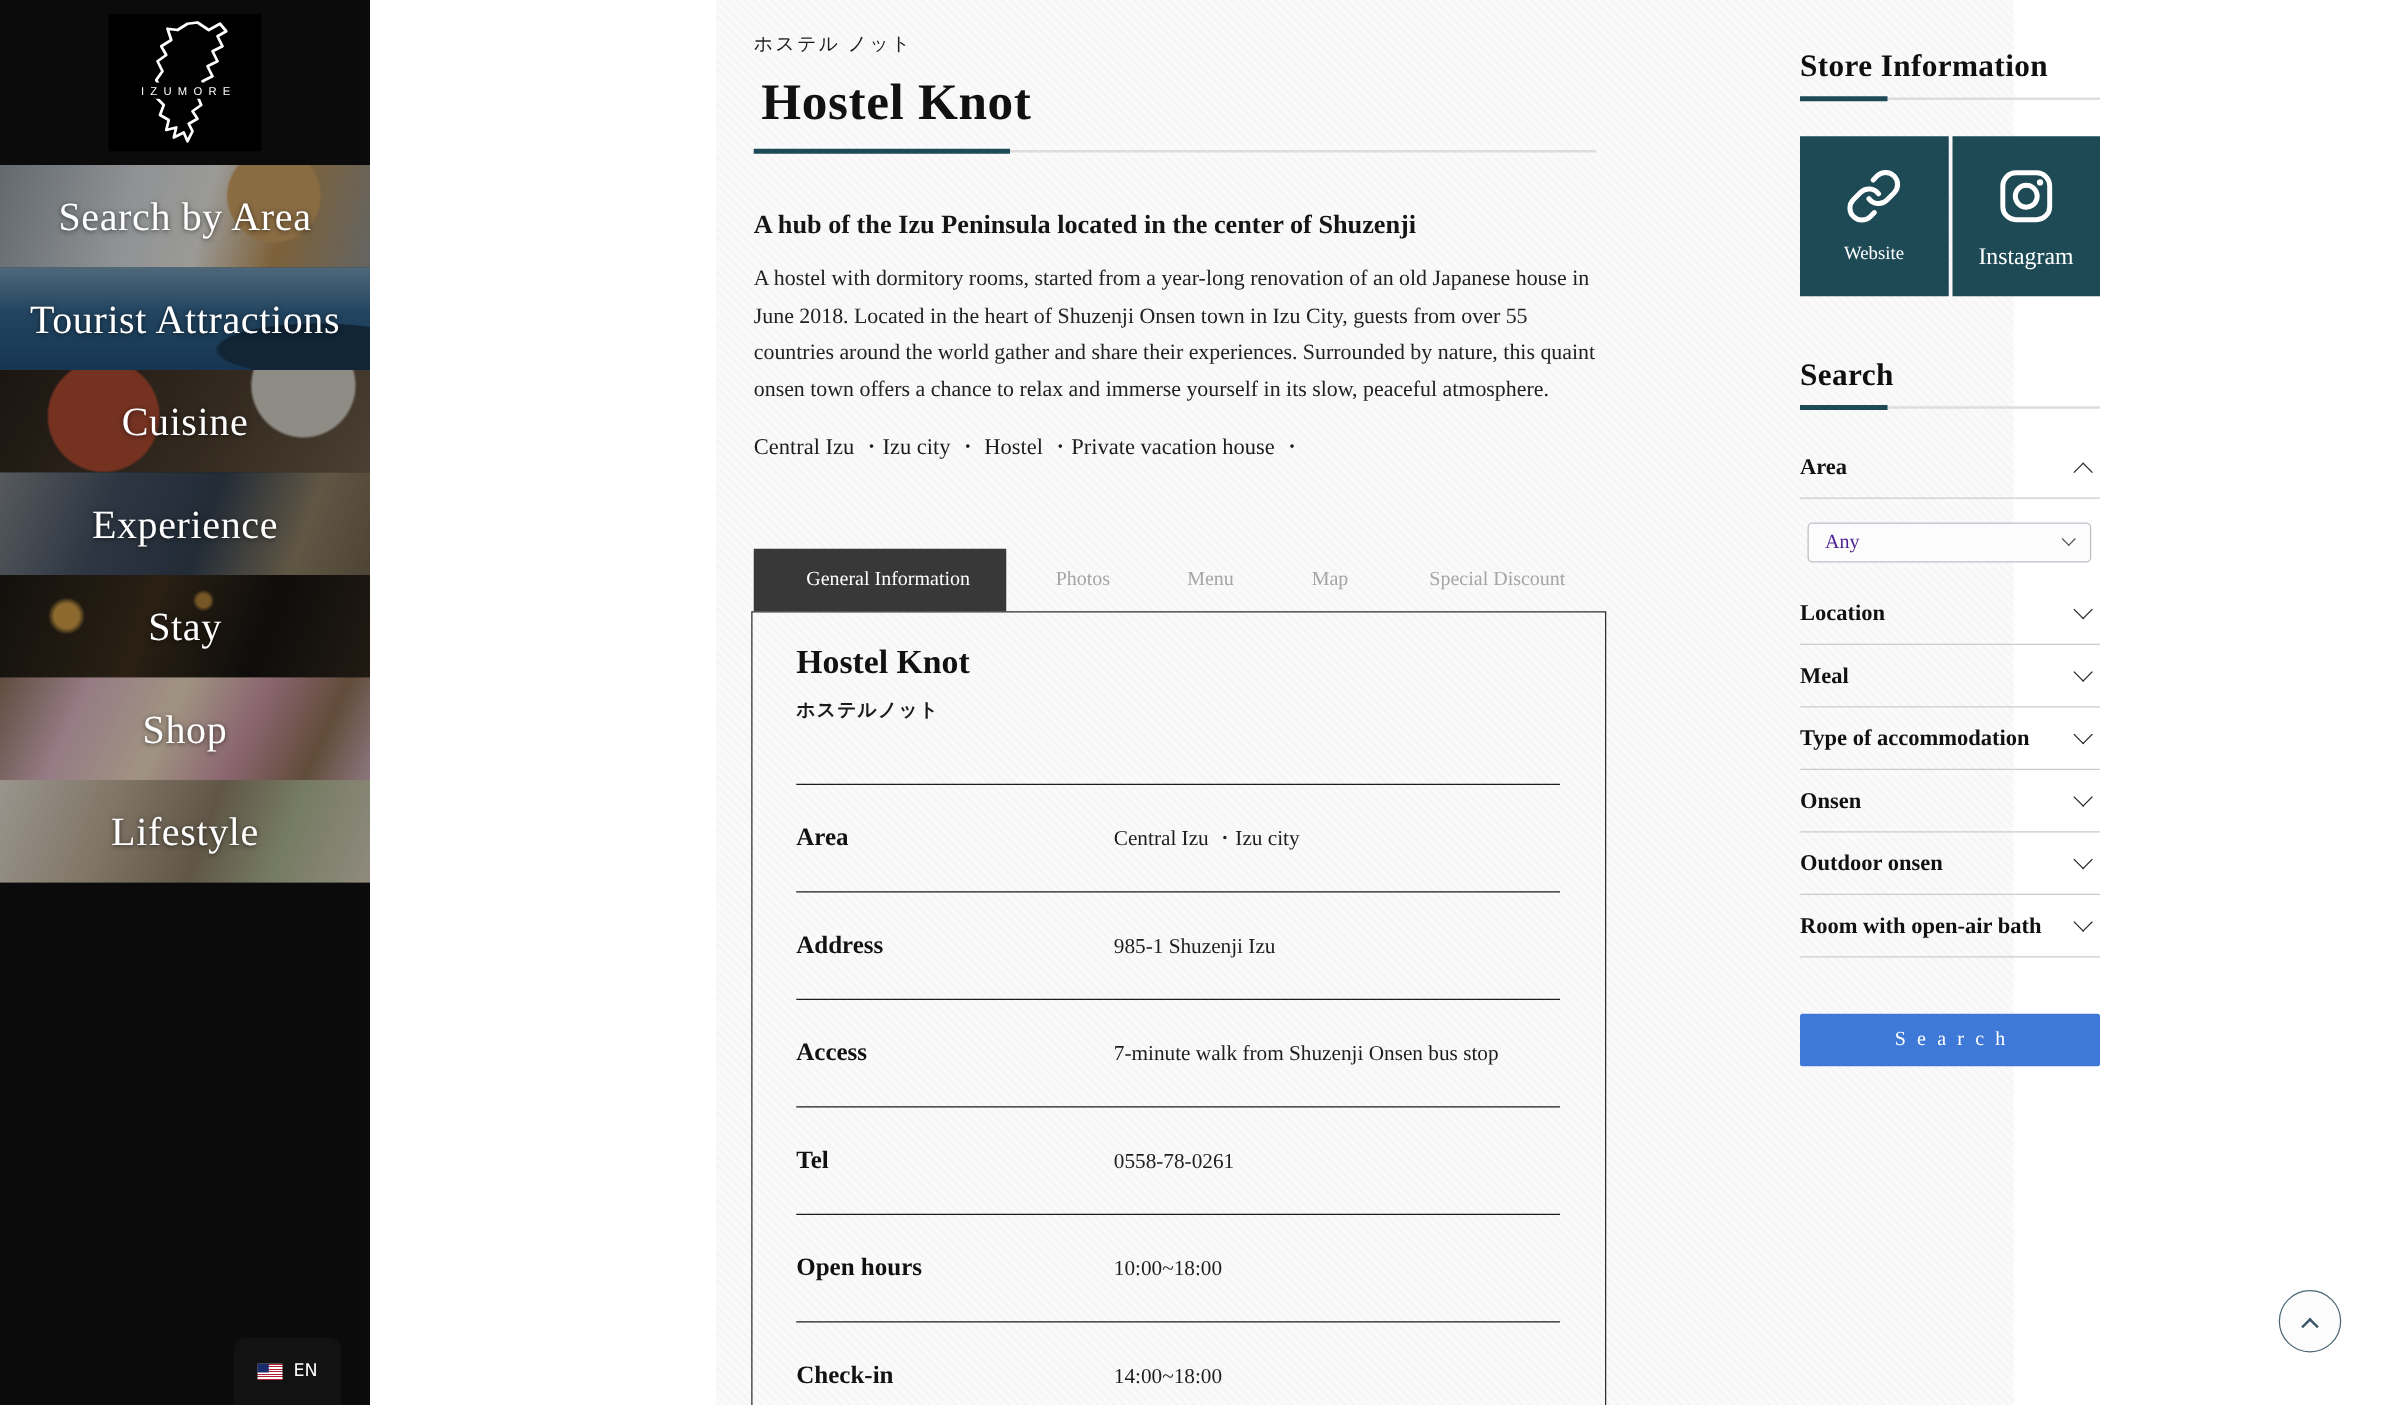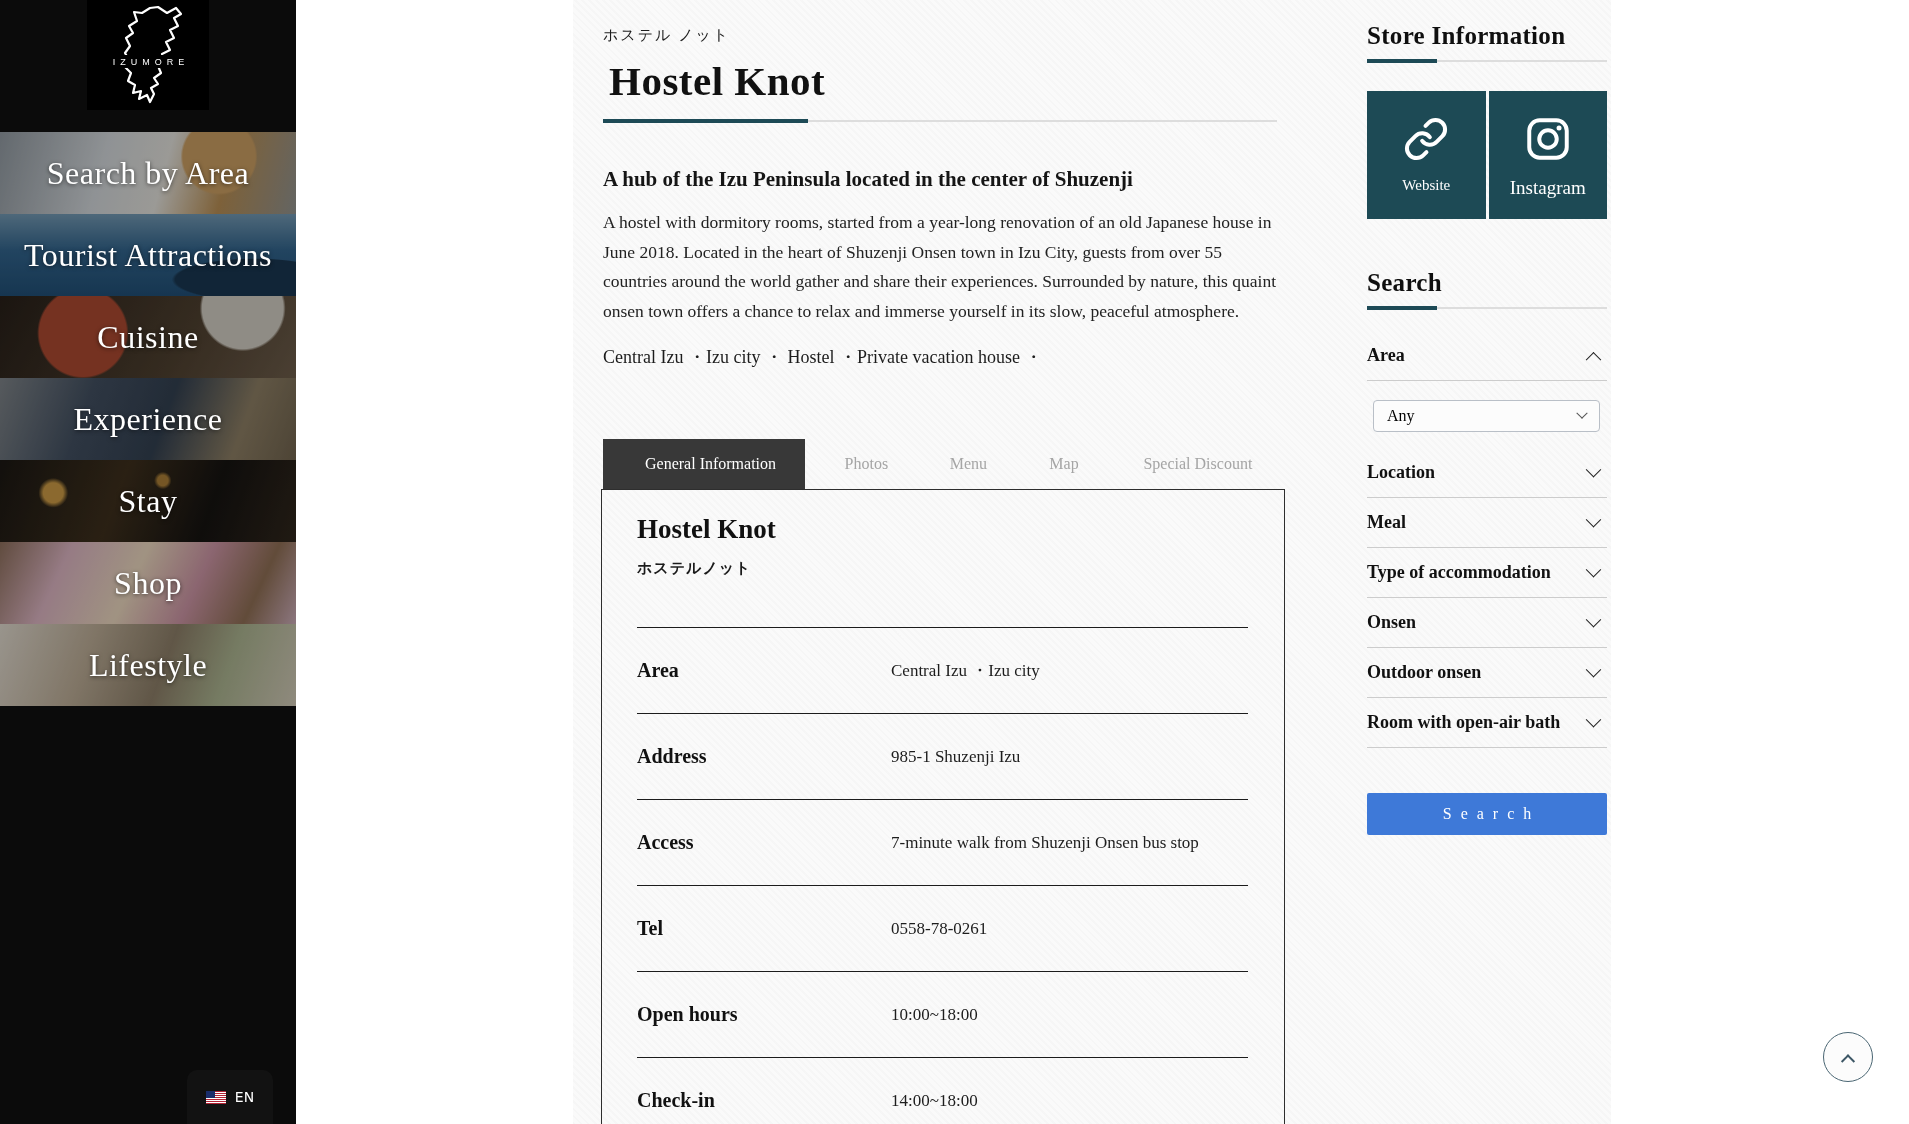--- a/index.html
+++ b/index.html
@@ -8,21 +8,21 @@
   #page { position:relative; width:1909px; height:1124px; overflow:hidden; }
 
   
   .content-band { position:absolute; left:573px; top:0; width:1038px; height:1124px;
     background:
       repeating-linear-gradient(45deg, rgba(0,0,0,0.016) 0 2px, rgba(0,0,0,0) 2px 5px),
       #fafafa; }
 
   
   .sidebar { position:absolute; left:0; top:0; width:296px; height:1124px; background:#0b0b0b; }
-  .logo-wrap { height:132px; display:flex; align-items:flex-start; justify-content:center; }
+  .logo-wrap { height:132px; display:flex; align-items:center; justify-content:center; }
   .logo-box { width:122px; height:110px; background:#000; display:flex; align-items:center; justify-content:center; }
   .menu { display:flex; flex-direction:column; }
   .menu-item { position:relative; height:82px; display:flex; align-items:center; justify-content:center; cursor:pointer; }
   .menu-item::after { content:""; position:absolute; inset:0; background:rgba(10,12,16,0.32); }
   .menu-item span { position:relative; z-index:2; color:#fff; font-size:32px; letter-spacing:0.5px;
                     text-shadow:0 1px 4px rgba(0,0,0,0.6); }
   .mi-area { background:
       radial-gradient(circle at 74% 30%, #c89a5c 0 16%, rgba(0,0,0,0) 17%),
       linear-gradient(105deg, #8e959b 0%, #cfd2d4 35%, #e0ddd6 55%, #b58a4e 75%, #8f8f8a 100%); }
   .mi-tourist { background:
@@ -70,21 +70,21 @@
   .info-box { width:684px; margin-left:-2px; border:1px solid #2e2e2e; background:rgba(255,255,255,0.0);
     padding:24px 36px 0 35px; height:700px; }
   .info-name { font-size:27px; font-weight:700; color:#111; }
   .info-name-jp { font-size:15px; font-weight:700; margin-top:14px; letter-spacing:1px; }
   .info-rows { margin-top:49px; border-top:1px solid #1c1c1c; }
   .irow { display:flex; align-items:center; height:86px; border-bottom:1px solid #1c1c1c; }
   .irow .lbl { width:254px; font-size:20px; font-weight:700; color:#111; }
   .irow .val { flex:1; font-size:17px; color:#1d1d1d; }
 
   
-  .aside { position:absolute; left:1367px; top:0; width:240px; padding-top:22px; }
+  .aside { position:absolute; left:1440px; top:0; width:240px; padding-top:40px; }
   .aside h2 { font-size:25px; font-weight:700; color:#0f0f0f; letter-spacing:0.3px; }
   .rule2 { height:4px; margin-top:9px;
     background:
       linear-gradient(#1d4a56,#1d4a56) no-repeat 0 0 / 70px 4px,
       linear-gradient(#dddddd,#dddddd) no-repeat 0 1px / 100% 2px; }
   .store-btns { display:flex; gap:3px; margin-top:28px; }
   .store-btn { width:118.5px; height:128px; background:#1d4a55; color:#fff; display:flex; flex-direction:column;
     align-items:center; justify-content:center; gap:14px; cursor:pointer; text-align:center; }
   .store-btn .cap { font-size:15px; line-height:19px; overflow-wrap:anywhere; word-break:break-all; padding:0 14px; }
   .store-btn.insta .cap { font-size:19px;font-family:Liberation Serif, serif; }
@@ -93,21 +93,21 @@
   .filters { margin-top:21px; }
   .frow { height:50px; display:flex; align-items:center; justify-content:space-between;
     border-bottom:1px solid #cccccc; cursor:pointer; }
   .frow .flbl { font-size:18px; font-weight:700; color:#111; }
   .chev { width:11px; height:11px; border-right:1.6px solid #222; border-bottom:1.6px solid #222;
     transform:rotate(45deg) translate(-2px,-2px); margin-right:8px; }
   .chev.up { transform:rotate(-135deg) translate(-3px,-3px); }
   .select { margin:19px 0 16px 6px; width:227px; height:32px; border:1px solid #b9bfc7; border-radius:4px;
     background:#fcfcfc; display:flex; align-items:center; justify-content:space-between;
     padding:0 13px; cursor:pointer; }
-  .select .ph { color:#000000; font-size:16px; }
+  .select .ph { color:#4c1d95; font-size:16px; }
   .select .chev { width:8px; height:8px; border-color:#555; margin-right:0; }
   .search-btn { margin-top:45px; width:240px; height:42px; background:#3e79d8; border:none; border-radius:2px;
     color:#fff; font-family:"Liberation Serif", serif; font-size:16px; letter-spacing:9px; text-indent:9px;
     cursor:pointer; display:flex; align-items:center; justify-content:center; }
 
   
   .scrolltop { position:absolute; left:1823px; top:1032px; width:50px; height:50px; border-radius:50%;
     border:1.5px solid #4a6673; background:#fcfcfc; cursor:pointer;
     display:flex; align-items:center; justify-content:center; }
   .scrolltop .chev { border-color:#3d5766; border-width:2px; width:10px; height:10px;

